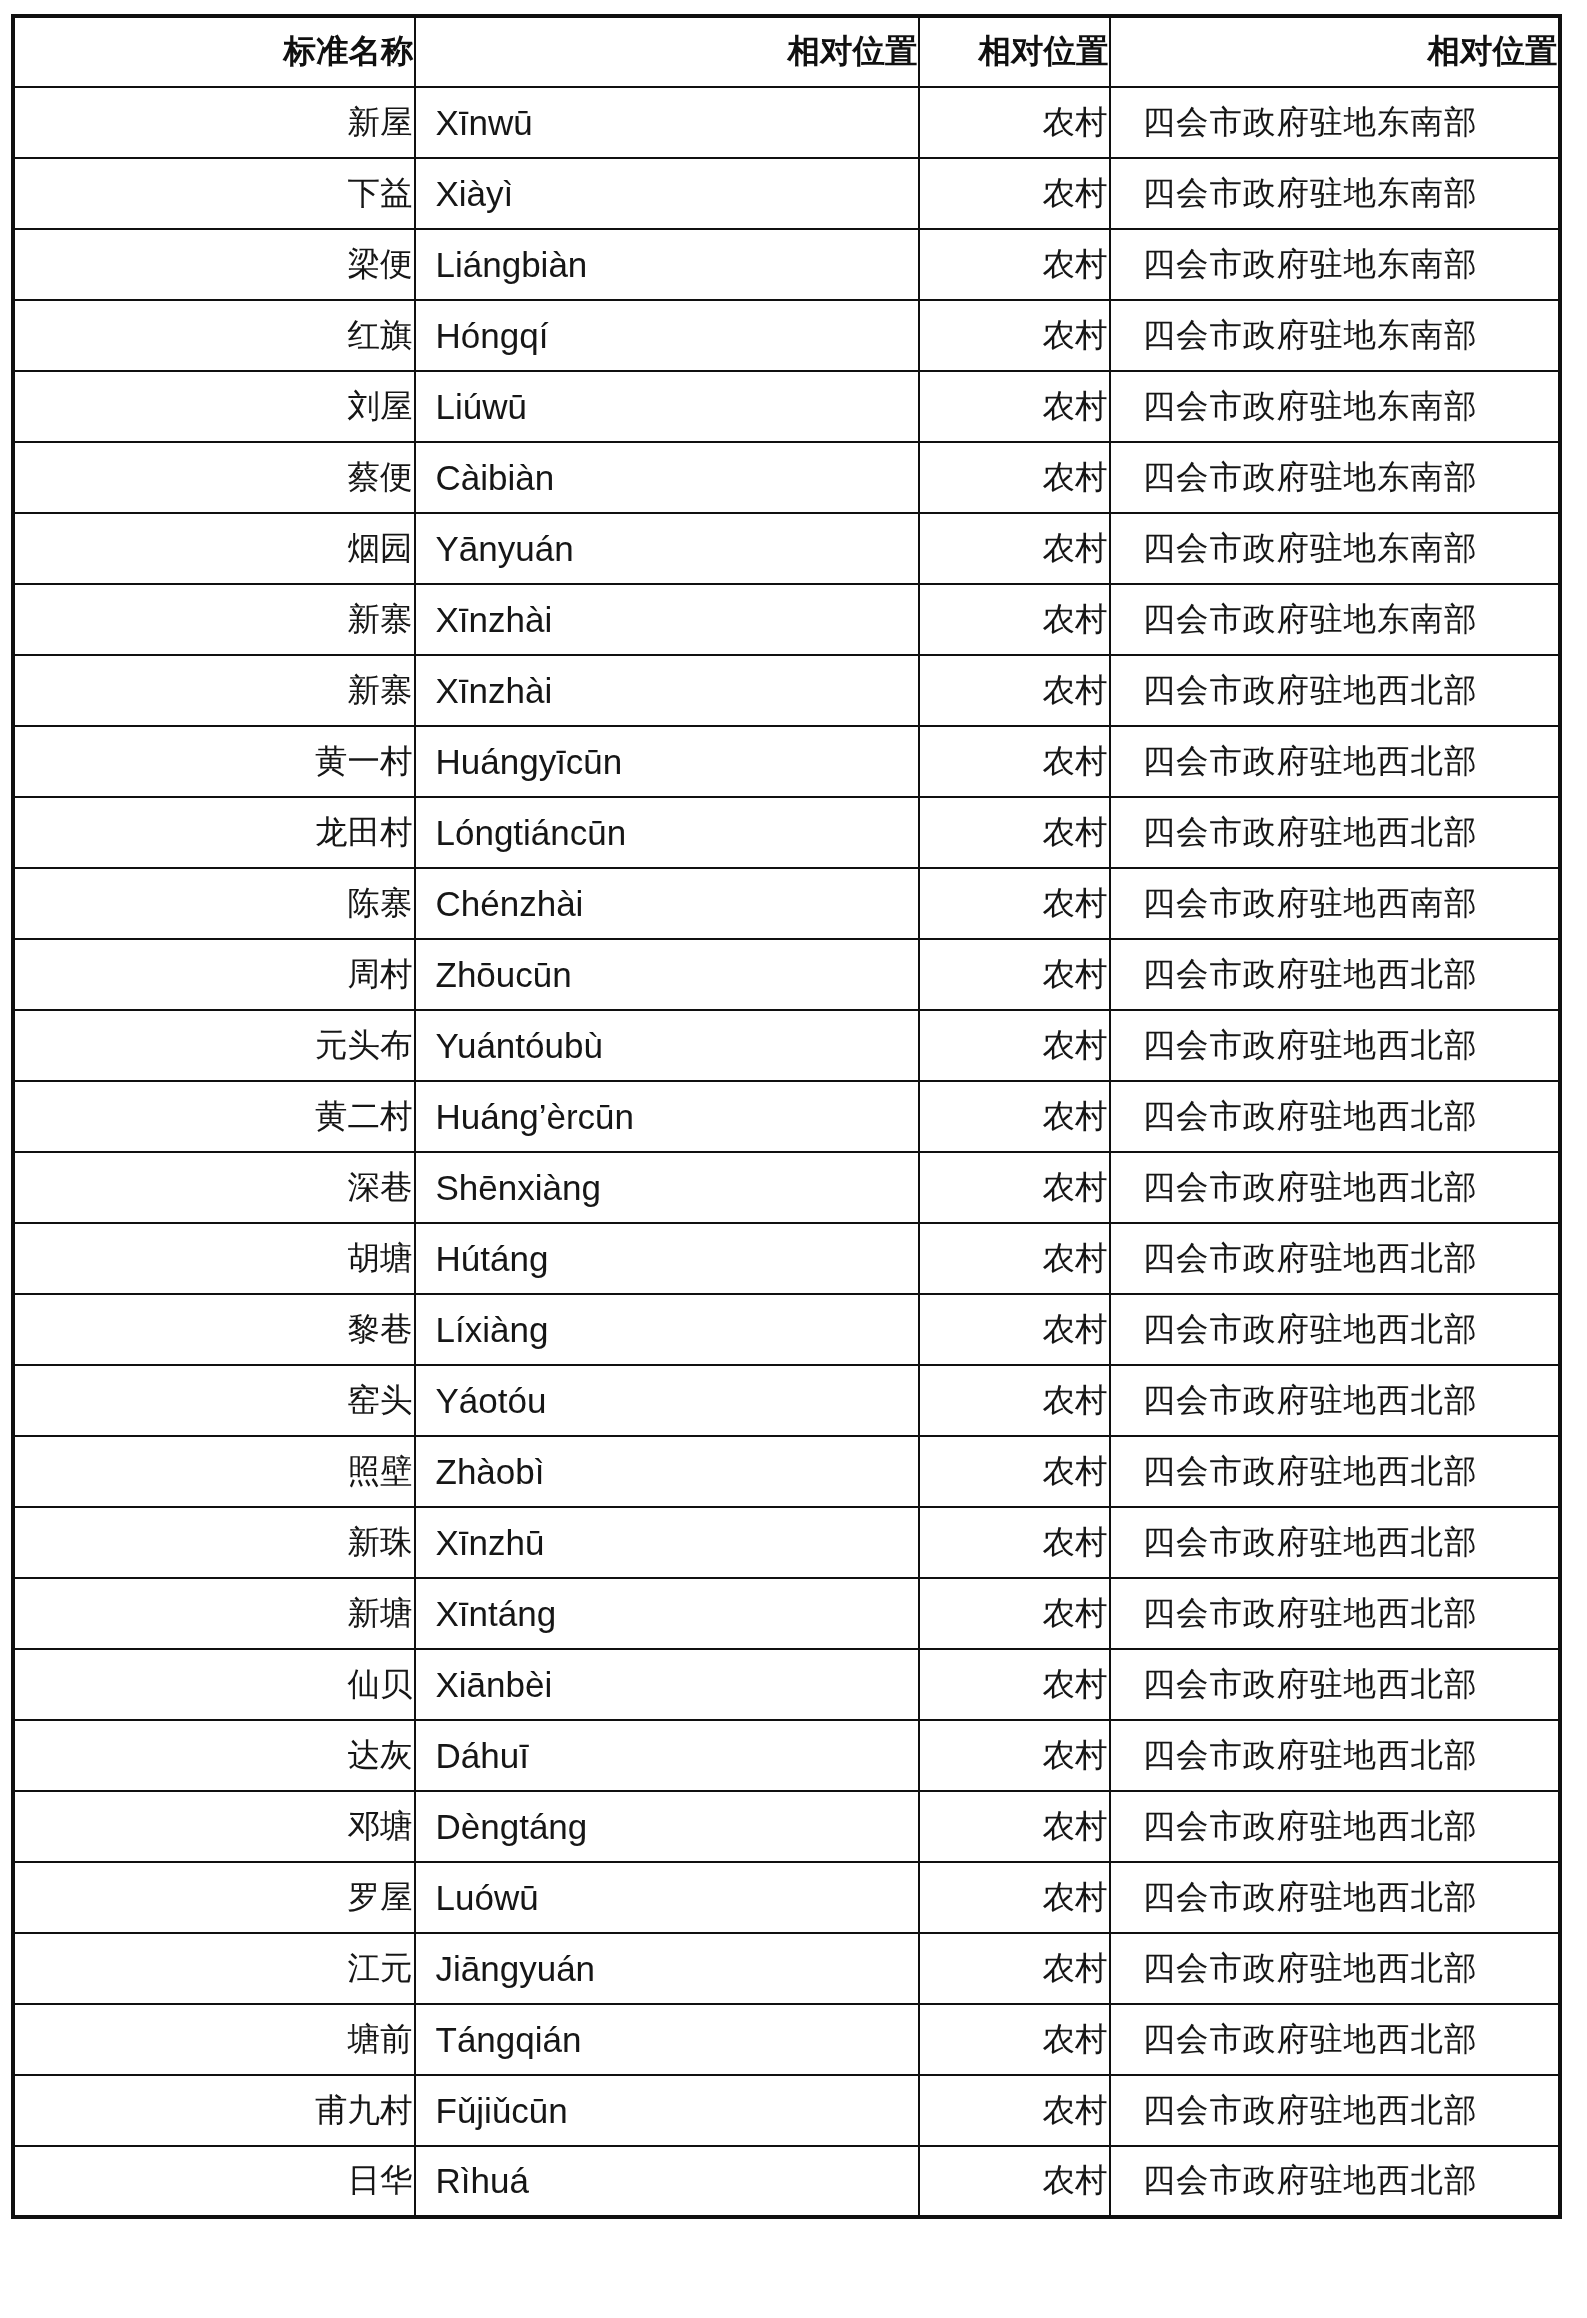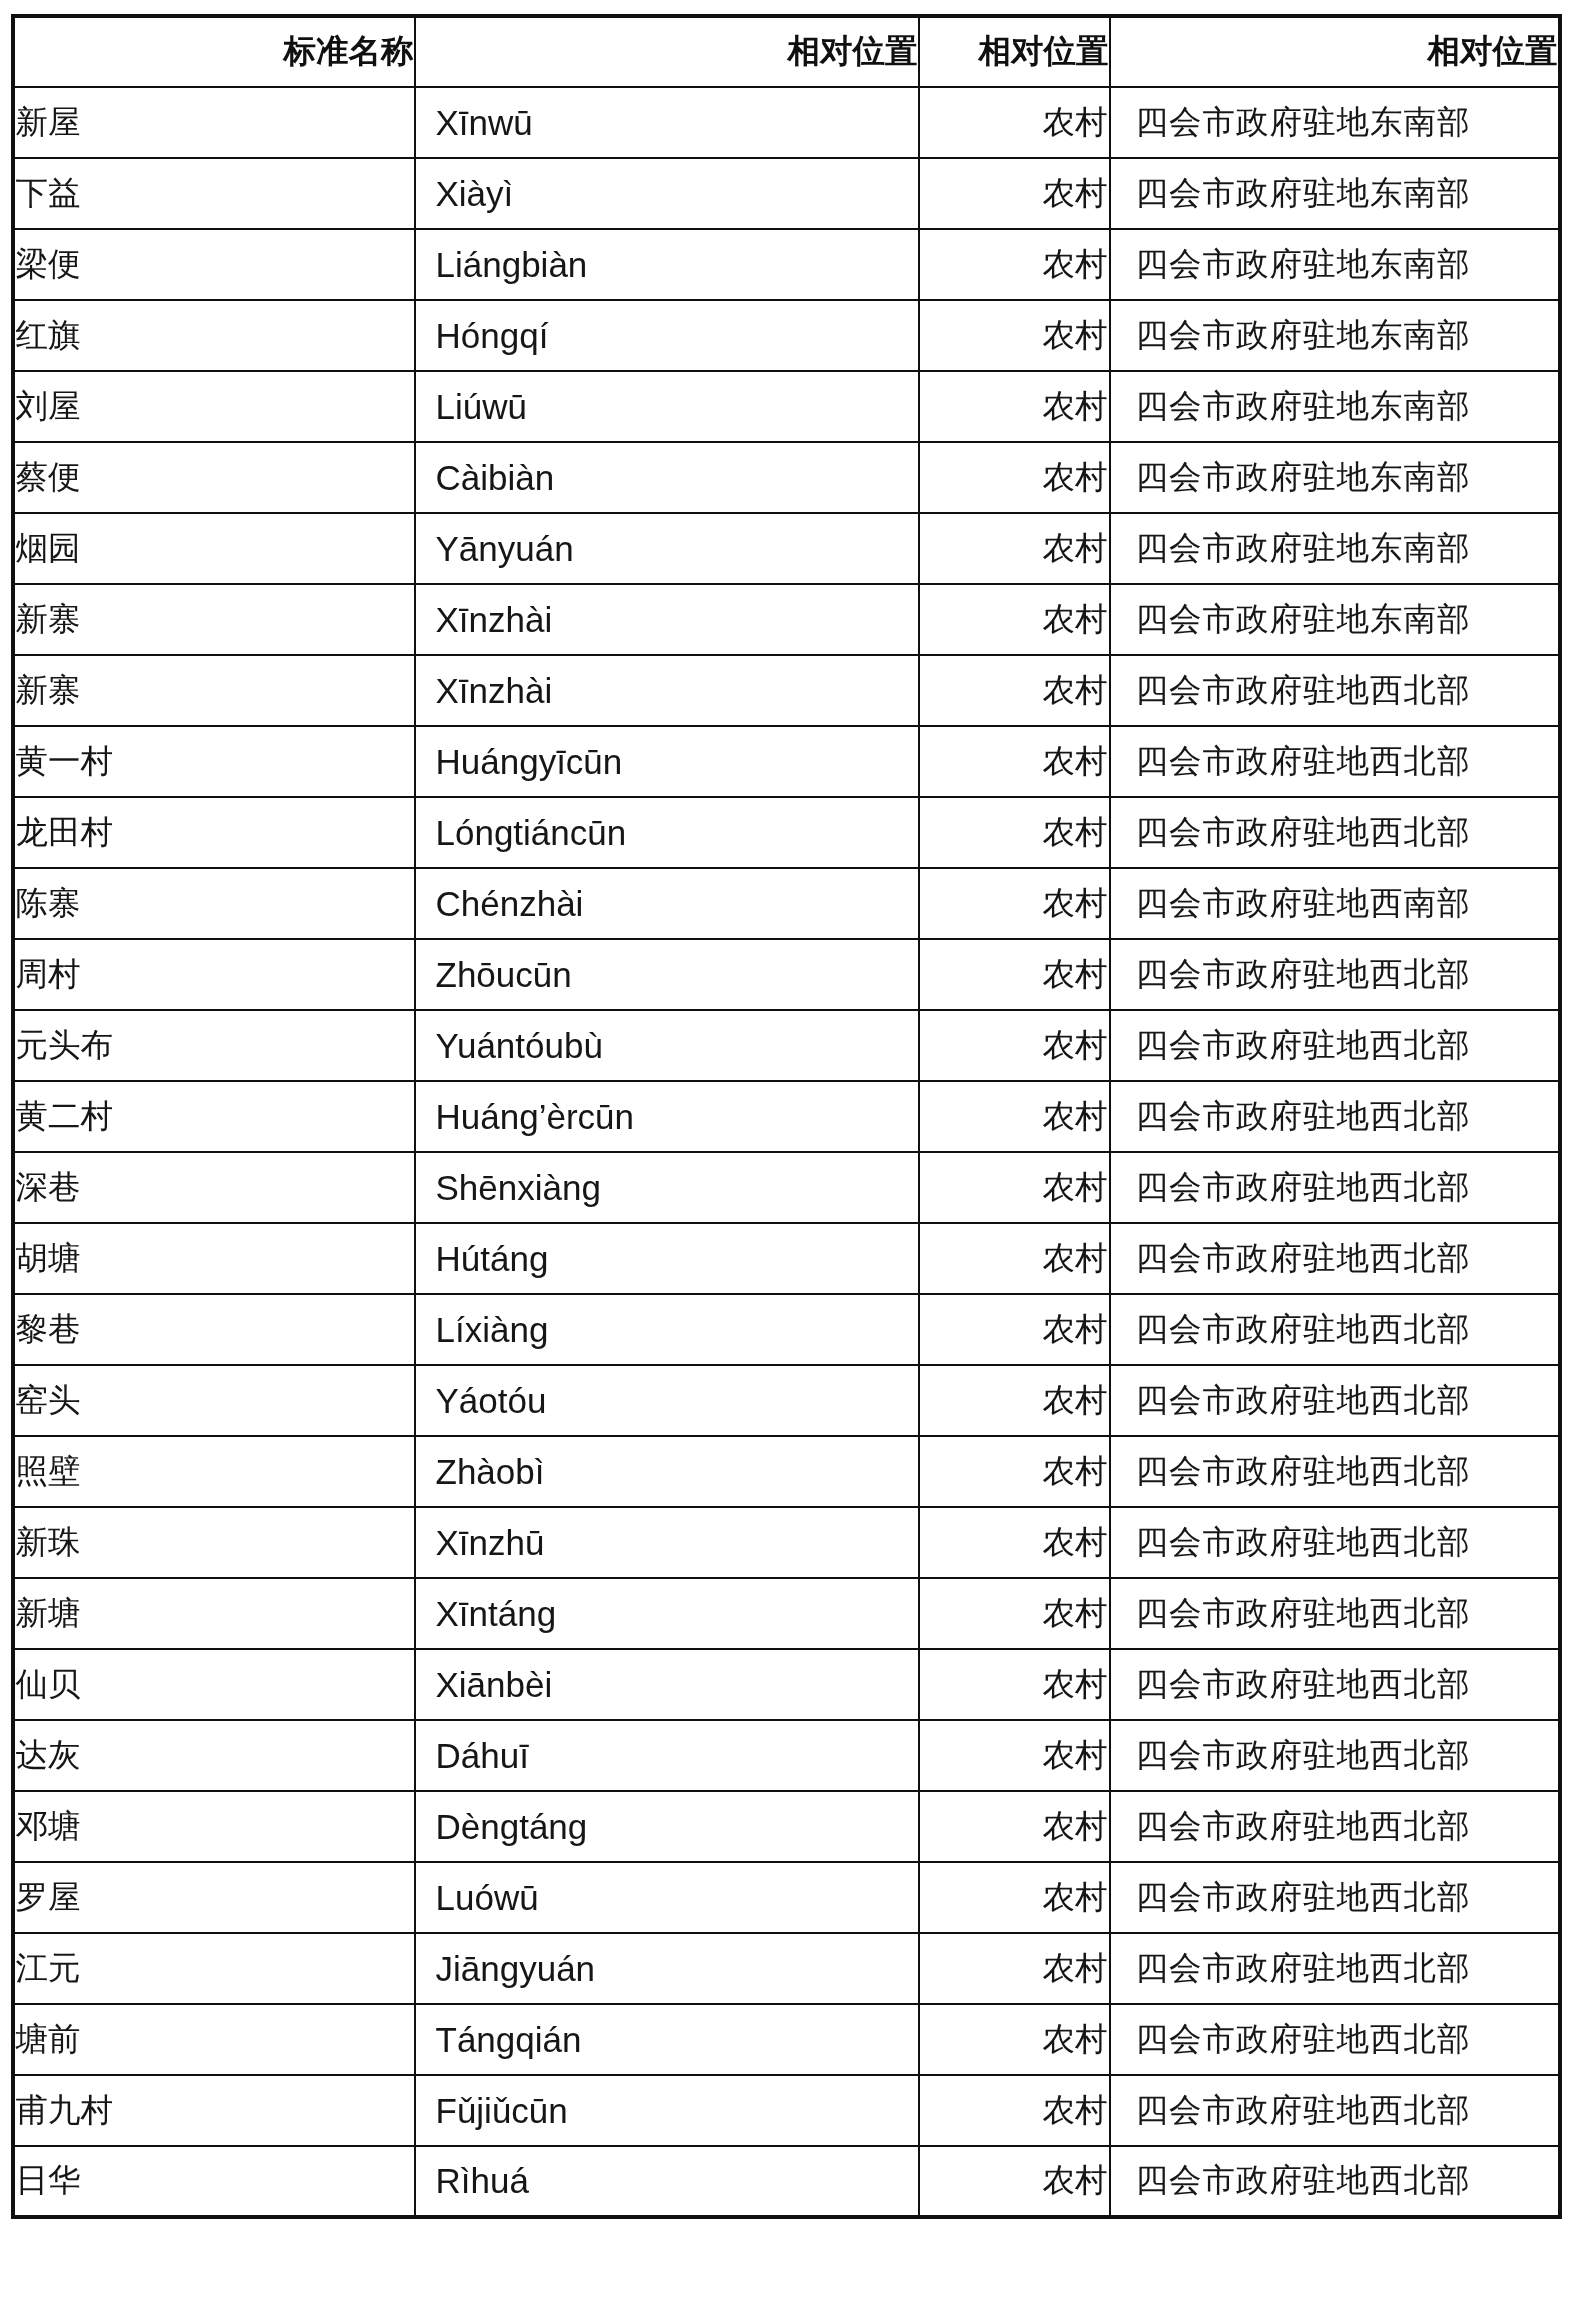--- a/index.html
+++ b/index.html
@@ -45,34 +45,35 @@
     color: #101010;
     padding: 0;
   }
   td {
     height: 71px;
     font-size: 32.5px;
     color: #161616;
   }
   td.cell-name {
     font-family: "DejaVu Serif", "Liberation Serif", serif;
+    text-align: right;
   }
   td.cell-pinyin {
     font-family: "Liberation Sans", "DejaVu Sans", sans-serif;
     font-size: 35px;
     padding-left: 20px;
   }
   td.cell-category {
     font-family: "DejaVu Serif", "Liberation Serif", serif;
     padding-left: 21px;
     text-align: right;
   }
   td.cell-position {
     font-family: Liberation Mono, monospace;
-    padding-left: 25px;
+    padding-left: 32px;
     letter-spacing: 1px;
   }
 </style>
 </head>
 <body>
 
 <table class="gazetteer">
   <colgroup>
     <col class="c-name">
     <col class="c-pinyin">

